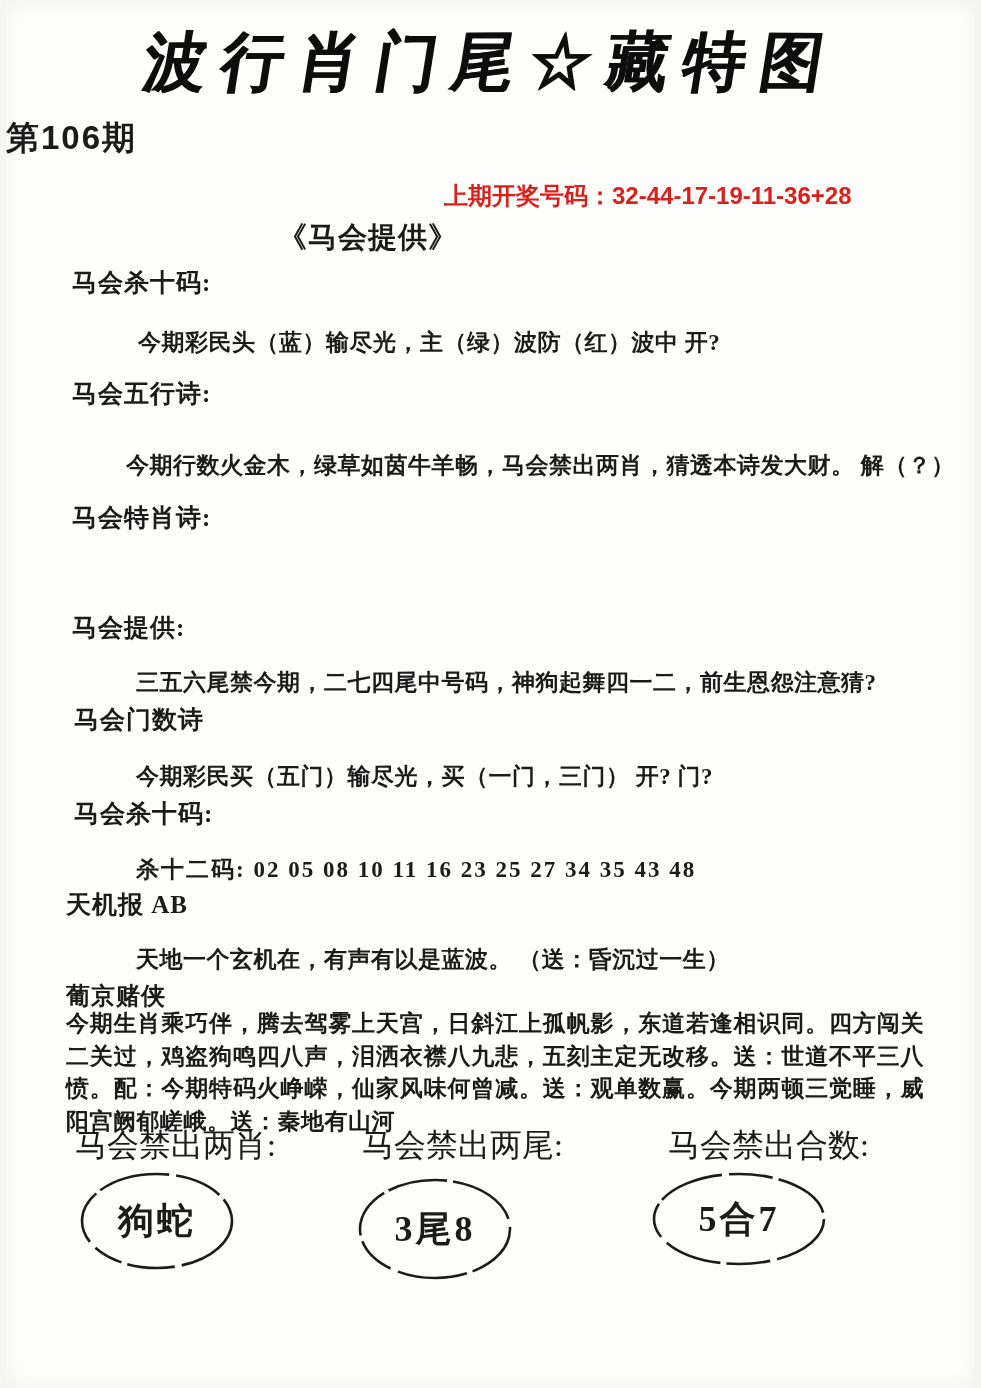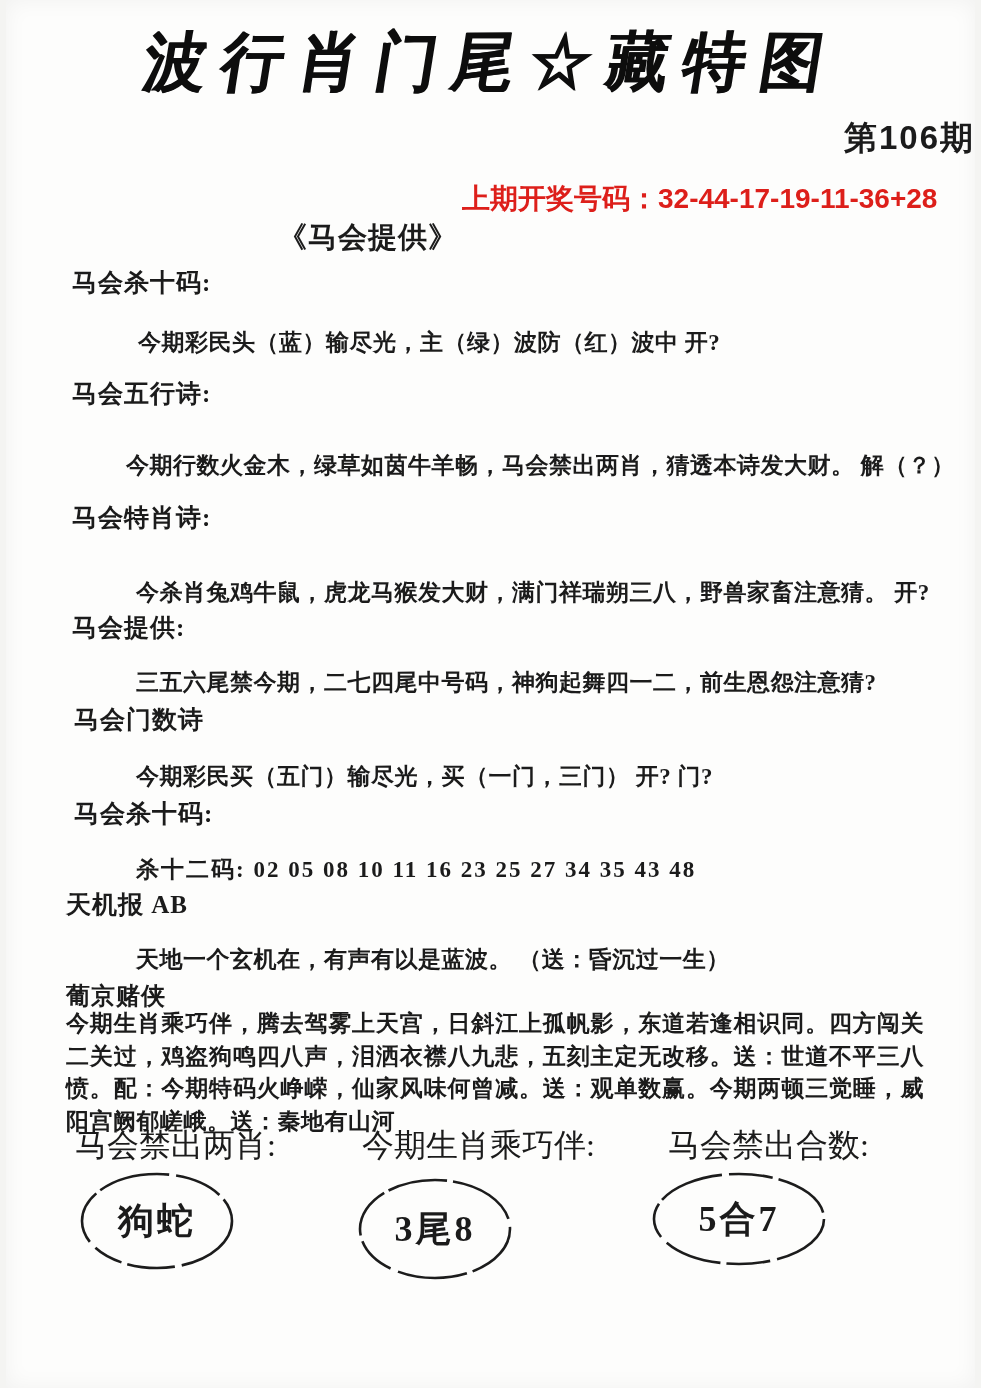--- a/index.html
+++ b/index.html
@@ -18,27 +18,27 @@
   }
   .abs{position:absolute;white-space:nowrap;}
   .title{
     top:20px;left:50%;
     transform:translateX(-50%) skewX(-9deg) scaleY(1.04);
     font-size:62px;font-weight:900;letter-spacing:15px;
     color:#0d0d0d;
     text-shadow:1px 0 0 #0d0d0d;
   }
   .issue{
-    top:116px;left:0;width:100%;text-align:right;
+    top:116px;left:0;width:100%;text-align:left;
     font-size:33px;font-weight:bold;letter-spacing:2px;
     font-family:"Liberation Sans","DejaVu Sans",sans-serif;
   }
   .lastdraw{
-    top:180px;left:456px;
-    font-size:28px;font-weight:bold;
+    top:180px;left:438px;
+    font-size:24px;font-weight:bold;
     font-family:"Liberation Sans","DejaVu Sans",sans-serif;
   }
   .provider{
     top:218px;left:272px;
     font-size:29px;font-weight:bold;letter-spacing:1px;
   }
   .sec-h{font-size:25px;font-weight:bold;letter-spacing:1px;}
   .poem{font-size:23px;font-weight:bold;letter-spacing:0.5px;}
   .h-bose{left:66px;top:266px;}
   .p-bose{left:132px;top:327px;}
@@ -85,39 +85,38 @@
   <div class="abs lastdraw" style="color:#dd1f1a;">上期开奖号码：32-44-17-19-11-36+28</div>
   <div class="abs provider">《马会提供》</div>
 
   <div class="abs sec-h h-bose">马会杀十码:</div>
   <div class="abs poem p-bose">今期彩民头（蓝）输尽光，主（绿）波防（红）波中 开?</div>
 
   <div class="abs sec-h h-wuxing">马会五行诗:</div>
   <div class="abs poem p-wuxing">今期行数火金木，绿草如茵牛羊畅，马会禁出两肖，猜透本诗发大财。 解（？）</div>
 
   <div class="abs sec-h h-texiao">马会特肖诗:</div>
-  <div class="abs poem p-texiao">今杀肖兔鸡牛鼠，虎龙马猴发大财，满门祥瑞朔三八，野兽家畜注意猜。 开?</div>
 
   <div class="abs sec-h h-weishu">马会提供:</div>
   <div class="abs poem p-weishu">三五六尾禁今期，二七四尾中号码，神狗起舞四一二，前生恩怨注意猜?</div>
 
   <div class="abs sec-h h-menshu">马会门数诗</div>
   <div class="abs poem p-menshu">今期彩民买（五门）输尽光，买（一门，三门） 开? 门?</div>
 
   <div class="abs sec-h h-shama">马会杀十码:</div>
   <div class="abs poem p-shama">杀十二码: 02 05 08 10 11 16 23 25 27 34 35 43 48</div>
 
   <div class="abs sec-h h-tianji">天机报 AB</div>
   <div class="abs poem p-tianji">天地一个玄机在，有声有以是蓝波。 （送：昏沉过一生）</div>
 
   <div class="abs sec-h h-pujing">葡京赌侠</div>
   <div class="abs p-pujing">今期生肖乘巧伴，腾去驾雾上天宫，日斜江上孤帆影，东道若逢相识同。四方闯关二关过，鸡盗狗鸣四八声，泪洒衣襟八九悲，五刻主定无改移。送：世道不平三八愤。配：今期特码火峥嵘，仙家风味何曾减。送：观单数赢。今期两顿三觉睡，威阳宫阙郁嵯峨。送：秦地有山河</div>
 
   <div class="abs ban-label bl-1">马会禁出两肖:</div>
-  <div class="abs ban-label bl-2">今期生肖乘巧伴:</div>
+  <div class="abs ban-label bl-2">马会禁出两尾:</div>
   <div class="abs ban-label bl-3">马会禁出合数:</div>
 
   <div class="oval ov-1">
     <svg width="158" height="102" viewBox="0 0 158 102">
       <ellipse cx="79" cy="51" rx="75" ry="47" fill="none" stroke="#1c1c1c" stroke-width="2.6" stroke-dasharray="72 7 48 6 30 8 55 5"></ellipse>
     </svg>
     <div class="val">狗蛇</div>
   </div>
 
   <div class="oval ov-2">

